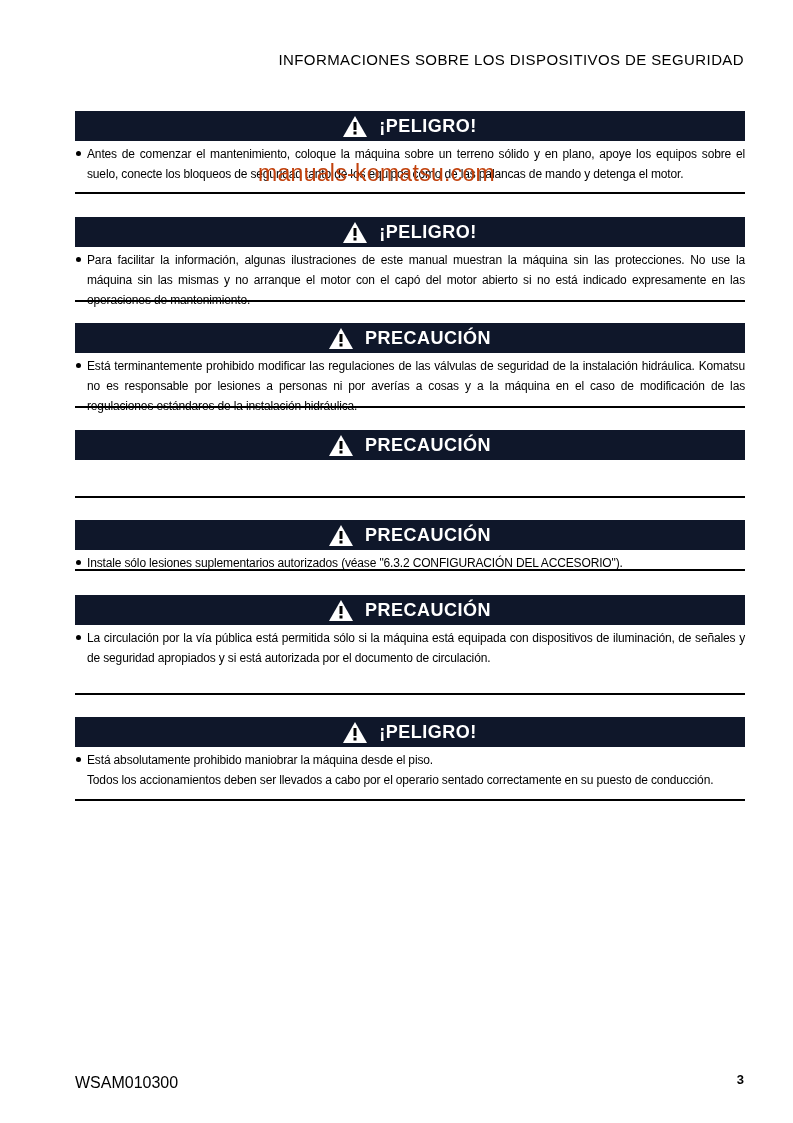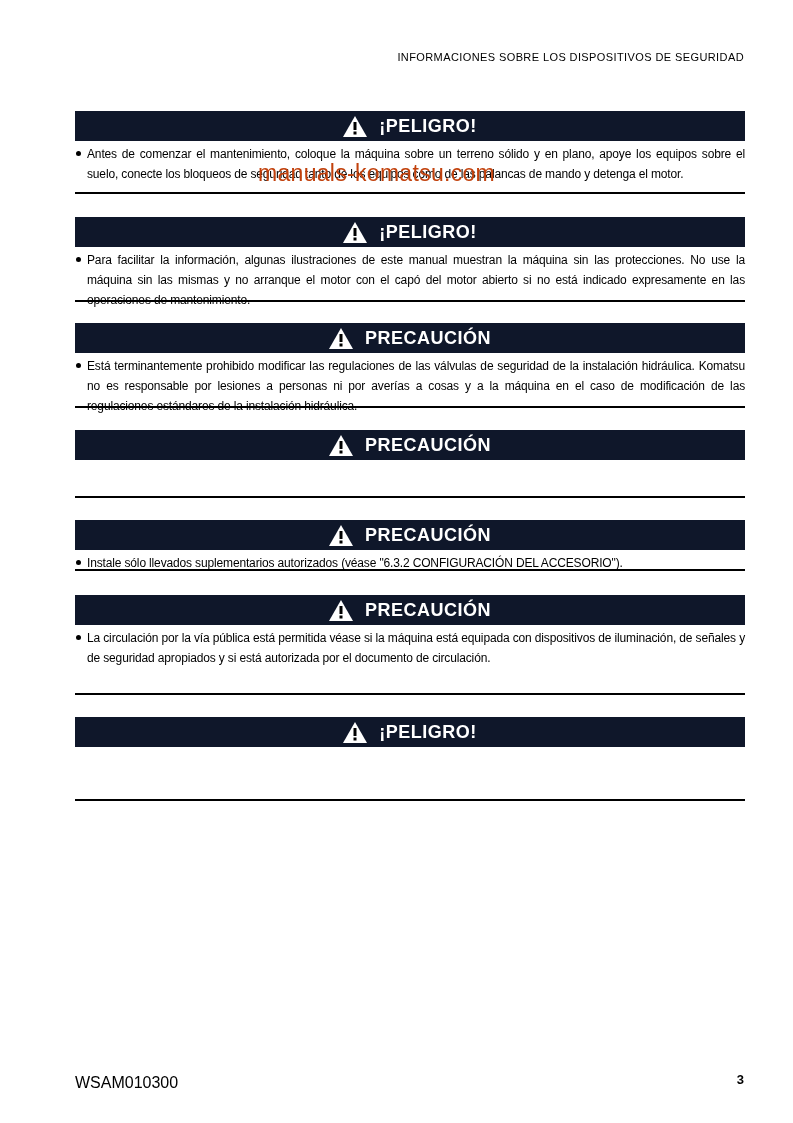--- a/index.html
+++ b/index.html
@@ -1,18 +1,18 @@
 <!DOCTYPE html>
 <html><head>
 <meta charset="utf-8">
 <style>
   html, body { margin: 0; padding: 0; background: #ffffff; }
   body { width: 793px; height: 1123px; position: relative; overflow: hidden;
          font-family: "Liberation Sans", sans-serif; color: #000; }
-  .running-head { position: absolute; right: 49px; top: 51px; font-size: 11px;
+  .running-head { position: absolute; right: 49px; top: 51px; font-size: 15px;
                   letter-spacing: 0.4px; color: #000; }
   .notice { position: absolute; left: 75px; width: 670px; }
   .bar { background: #0f172a; height: 30px; display: flex; align-items: center;
          justify-content: center; color: #fff; font-weight: bold; font-size: 18px;
          letter-spacing: 0.5px; }
   .bar .tri { width: 24px; height: 21px; margin-right: 12px; display: inline-block; }
   .body { padding: 3px 0 0 0; font-size: 12px; line-height: 20px; font-weight: normal;
           font-family: "Liberation Sans Narrow", "Liberation Sans", sans-serif;
           transform-origin: left top; }
   .item { position: relative; padding-left: 12px; text-align: justify;
@@ -102,52 +102,59 @@
     <svg class="tri" viewBox="0 0 24 21">
         <polygon points="12,0 24,21 0,21" fill="#fff"></polygon>
         <rect x="10.5" y="6" width="3" height="8" fill="#000"></rect>
         <rect x="10.5" y="15.5" width="3" height="3" fill="#000"></rect>
       </svg>
     <span>PRECAUCIÓN</span>
   </div>
   <div class="body">
     <div class="item">
       <span class="dot"></span>
-      <p>Instale sólo llevados suplementarios autorizados (véase "6.3.2 CONFIGURACIÓN DEL ACCESORIO").</p>
+      <p>Instale sólo lesiones suplementarios autorizados (véase "6.3.2 CONFIGURACIÓN DEL ACCESORIO").</p>
     </div>
   </div>
   <div class="rule" style="top:49px;"></div>
 </div>
 
 <div class="notice" style="top:595px;">
   <div class="bar">
     <svg class="tri" viewBox="0 0 24 21">
         <polygon points="12,0 24,21 0,21" fill="#fff"></polygon>
         <rect x="10.5" y="6" width="3" height="8" fill="#000"></rect>
         <rect x="10.5" y="15.5" width="3" height="3" fill="#000"></rect>
       </svg>
     <span>PRECAUCIÓN</span>
   </div>
   <div class="body">
     <div class="item">
       <span class="dot"></span>
-      <p>La circulación por la vía pública está permitida véase si la máquina está equipada con dispositivos de iluminación, de señales y de seguridad apropiados y si está autorizada por el documento de circulación.</p>
+      <p>La circulación por la vía pública está permitida sólo si la máquina está equipada con dispositivos de iluminación, de señales y de seguridad apropiados y si está autorizada por el documento de circulación.</p>
     </div>
   </div>
   <div class="rule" style="top:98px;"></div>
 </div>
 
 <div class="notice" style="top:717px;">
   <div class="bar">
     <svg class="tri" viewBox="0 0 24 21">
         <polygon points="12,0 24,21 0,21" fill="#fff"></polygon>
         <rect x="10.5" y="6" width="3" height="8" fill="#000"></rect>
         <rect x="10.5" y="15.5" width="3" height="3" fill="#000"></rect>
       </svg>
     <span>¡PELIGRO!</span>
   </div>
+  <div class="body">
+    <div class="item">
+      <span class="dot"></span>
+      <p>Está absolutamente prohibido maniobrar la máquina desde el piso.</p>
+      <p>Todos los accionamientos deben ser llevados a cabo por el operario sentado correctamente en su puesto de conducción.</p>
+    </div>
+  </div>
   <div class="rule" style="top:82px;"></div>
 </div>
 
 <div class="watermark">manuals-komatsu.com</div>
 
 <div class="footer-code">WSAM010300</div>
 <div class="footer-page">3</div>
 
 </body></html>

